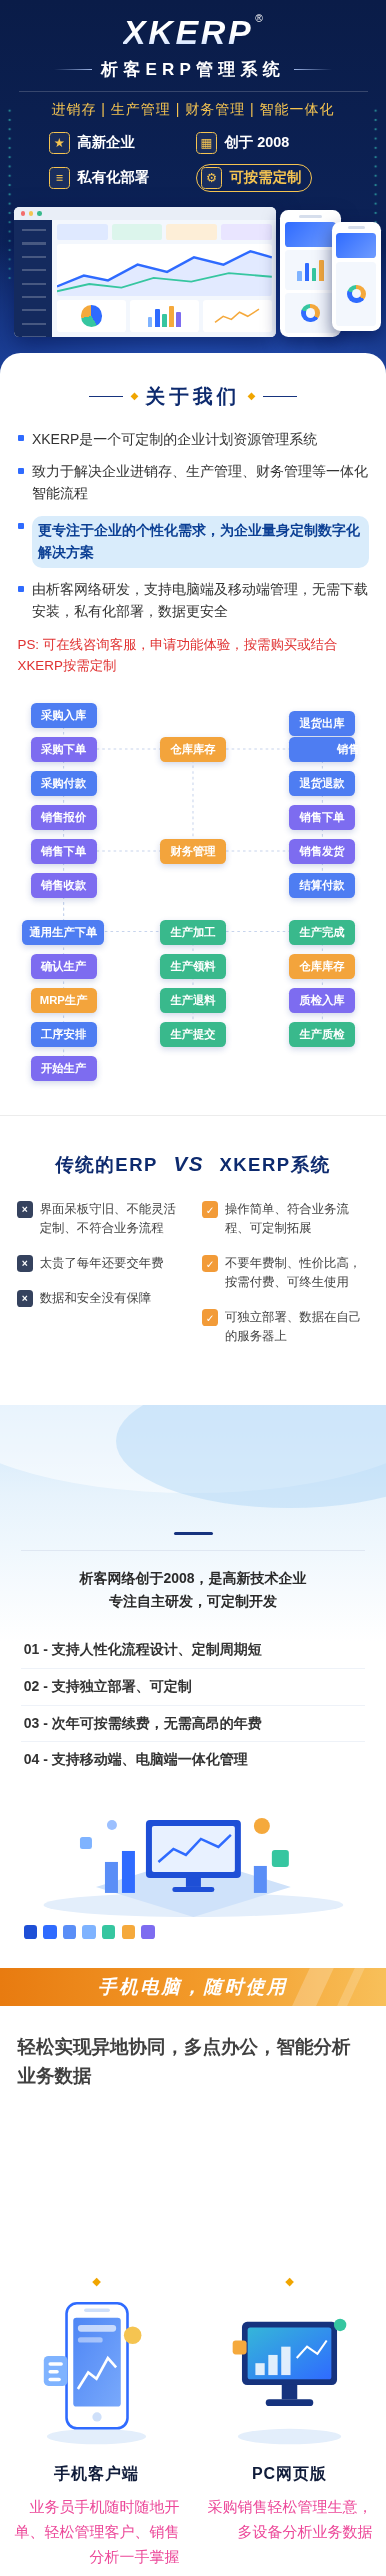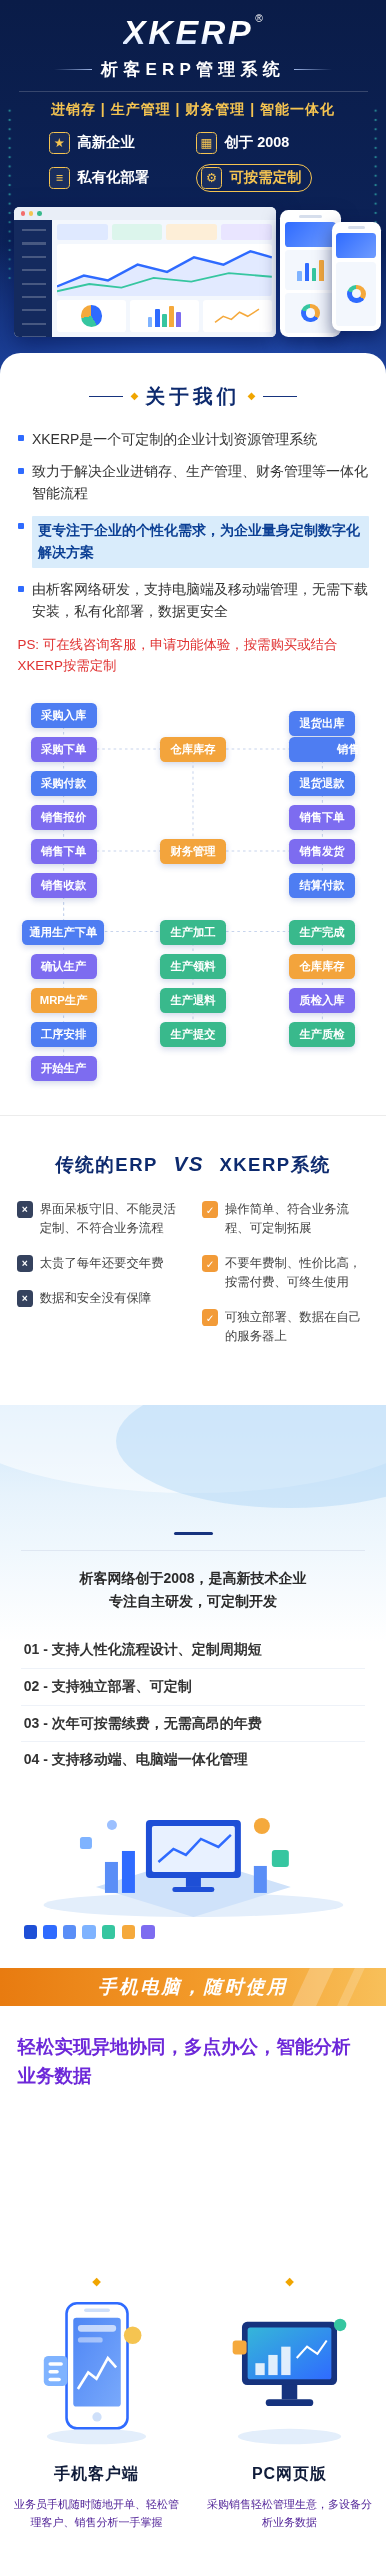--- a/index.html
+++ b/index.html
@@ -18,21 +18,21 @@
   .hero-dots.left{left:6.2px}.hero-dots.right{right:6.2px}
   .logo-row{padding-top:13.4px;text-align:center;color:#fff;position:relative;z-index:2}
   .logo{font-size:34px;font-weight:bold;font-style:italic;letter-spacing:2.6px;
     background:linear-gradient(180deg,#ffffff 55%,#bcd4ff);-webkit-background-clip:text;background-clip:text;color:transparent}
   .logo-reg{font-size:10.3px;vertical-align:top;color:#fff;font-style:normal;margin-left:2.1px}
   .subtitle-row{display:flex;align-items:center;justify-content:center;gap:9.3px;margin-top:5.2px;position:relative;z-index:2}
   .subtitle-line{width:38px;height:1px;background:linear-gradient(90deg,transparent,#9fb6e6)}
   .subtitle-line.r{background:linear-gradient(90deg,#9fb6e6,transparent)}
   .hero-subtitle{color:#fff;font-size:17px;font-weight:bold;letter-spacing:5.2px}
   .hero-divider{height:0.5px;background:rgba(255,255,255,.18);margin:10.3px 18.5px 0}
-  .tagline{margin-top:9.3px;text-align:center;color:#f5c451;font-size:14px;font-weight:bold;letter-spacing:1px;position:relative;z-index:2}
+  .tagline{margin-top:9.3px;text-align:center;color:#f5c451;font-size:14px;font-weight:normal;letter-spacing:1px;position:relative;z-index:2}
   .badges{width:289px;margin:13.4px auto 0;display:grid;grid-template-columns:1fr 1fr;row-gap:10.3px;column-gap:5.2px;position:relative;z-index:2}
   .badge{display:flex;align-items:center;gap:7.2px;color:#fff;font-size:14.4px;font-weight:bold}
   .badge-icon{width:21.6px;height:21.6px;flex:none;border:1px solid #f5c451;border-radius:4.6px;color:#f5c451;
     display:flex;align-items:center;justify-content:center;font-size:12.4px;background:rgba(255,255,255,.06);font-style:normal}
   .badge.highlight{border:1px solid #f5c451;border-radius:515px;padding:2.1px 9.3px 2.1px 4.1px;color:#f5c451;justify-self:start}
   .badge.highlight .badge-icon{border-color:#f5c451}
 
   
   .shots{position:relative;height:140px;margin-top:14.4px;z-index:2}
   .laptop{position:absolute;left:14.4px;top:1px;width:262px;height:130px;background:#fff;border-radius:5.2px;
@@ -74,21 +74,21 @@
   
   .about{padding:30px 17.5px 13.4px}
   .sec-title{display:flex;align-items:center;justify-content:center;gap:7.2px;margin-bottom:18.5px}
   .t-line{width:34px;height:1px;background:#16337e}
   .t-diamond{color:#f0a500;font-size:10.3px;line-height:1}
   .sec-title h2{color:#0d2a6e;font-size:19.6px;letter-spacing:4.1px;font-weight:bold}
   .about-list{list-style:none}
   .about-list li{display:flex;gap:8.2px;margin-bottom:11.3px}
   .bullet-sq{width:6.2px;height:6.2px;background:#2f6bff;flex:none;margin-top:6.7px;border-radius:1px}
   .about-list p{font-size:14px;line-height:1.55;color:#333}
-  .about-list li.hl p{background:#d9ecfb;color:#0b3f94;font-weight:bold;padding:4.1px 6.2px;border-radius:1px}
+  .about-list li.hl p{background:#d9ecfb;color:#0b3f94;font-weight:bold;padding:4.1px 6.2px;border-radius:10px}
   .about-ps{margin-top:12.4px;color:#e03131;font-size:13.4px;line-height:1.55}
 
   
   .flow{padding:8.2px 0 28px}
   .flow-wrap{position:relative;width:366px;height:389px;margin:0 auto}
   .flow-lines{position:absolute;inset:0}
   .fc-node{position:absolute;width:66px;padding:5.2px 2.1px;border-radius:5.2px;color:#fff;font-size:11.3px;font-weight:bold;
     text-align:center;box-shadow:0 2.6px 6.2px rgba(30,60,150,.2);white-space:nowrap}
 
   
@@ -130,28 +130,28 @@
 
   
   .banner{position:relative;height:38px;display:flex;align-items:center;justify-content:center;overflow:hidden;
     background:linear-gradient(90deg,#e87b10 0%,#f39c2b 55%,#f8c05a 100%)}
   .banner::before{content:"";position:absolute;right:62px;top:-10.3px;width:24px;height:62px;background:rgba(255,255,255,.22);transform:skewX(-25deg)}
   .banner::after{content:"";position:absolute;right:31px;top:-10.3px;width:10.3px;height:62px;background:rgba(255,255,255,.18);transform:skewX(-25deg)}
   .banner span{color:#fff;font-size:18.5px;font-weight:bold;font-style:italic;letter-spacing:2.6px;position:relative;z-index:2}
 
   
   .usage{background:#fff;min-height:768px;padding-top:27px}
-  .usage-headline{padding:0 17.5px;font-size:18.5px;font-weight:bold;color:#6d28d9;line-height:1.55}
+  .usage-headline{padding:0 17.5px;font-size:18.5px;font-weight:bold;color:#404040;line-height:1.55}
   .usage-gap{height:185px}
   .usage-cards{display:flex;align-items:flex-start}
   .usage-card{flex:1;padding:0 13.4px;text-align:center}
   .card-diamond{display:block;color:#f0a500;font-size:11.3px;margin-bottom:7.2px}
   .card-illus svg{display:block;width:155px;height:155px;margin:0 auto}
   .usage-card h3{margin-top:13.4px;font-size:16px;font-weight:bold;color:#101c3a;letter-spacing:1px}
-  .usage-card .card-desc{margin-top:10.3px;text-align:center;font-size:11px;color:#4c1d95;line-height:1.65}
+  .usage-card .card-desc{margin-top:10.3px;text-align:right;font-size:15px;color:#ec4899;line-height:1.65}
 </style>
 </head>
 <body>
 
 <div class="page">
 
   <header class="hero">
     <div class="hero-dots left"></div>
     <div class="hero-dots right"></div>
 

